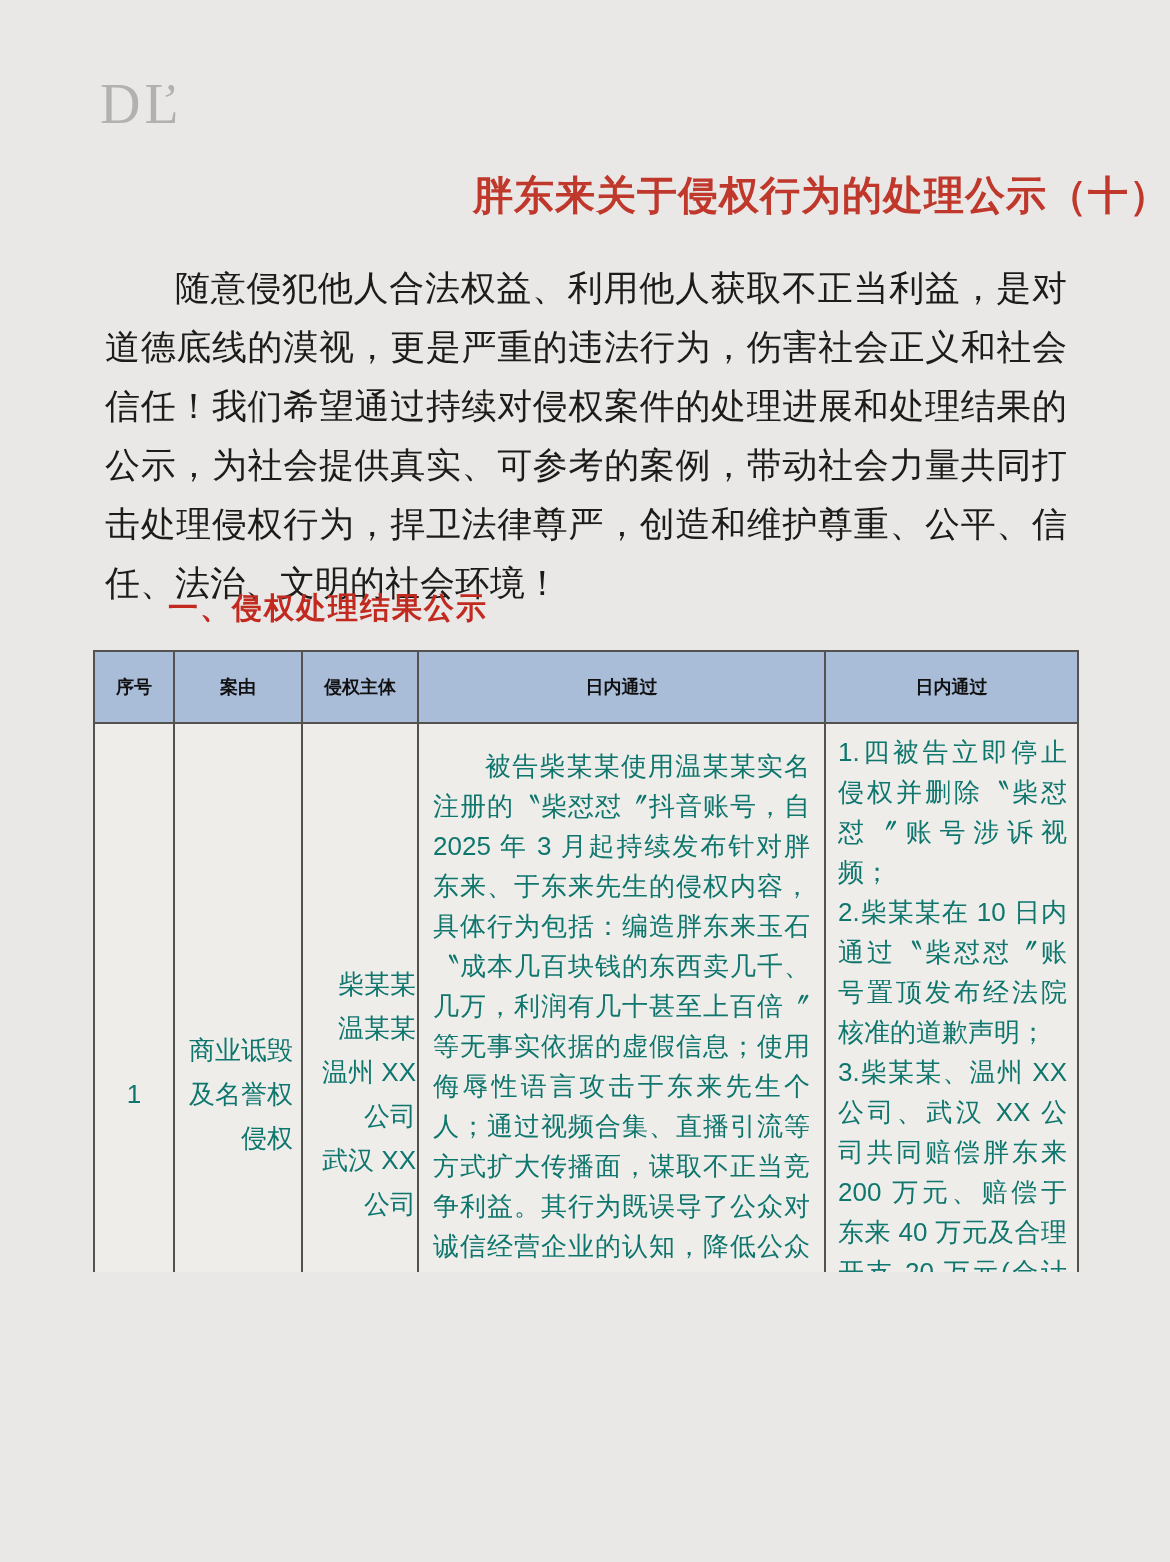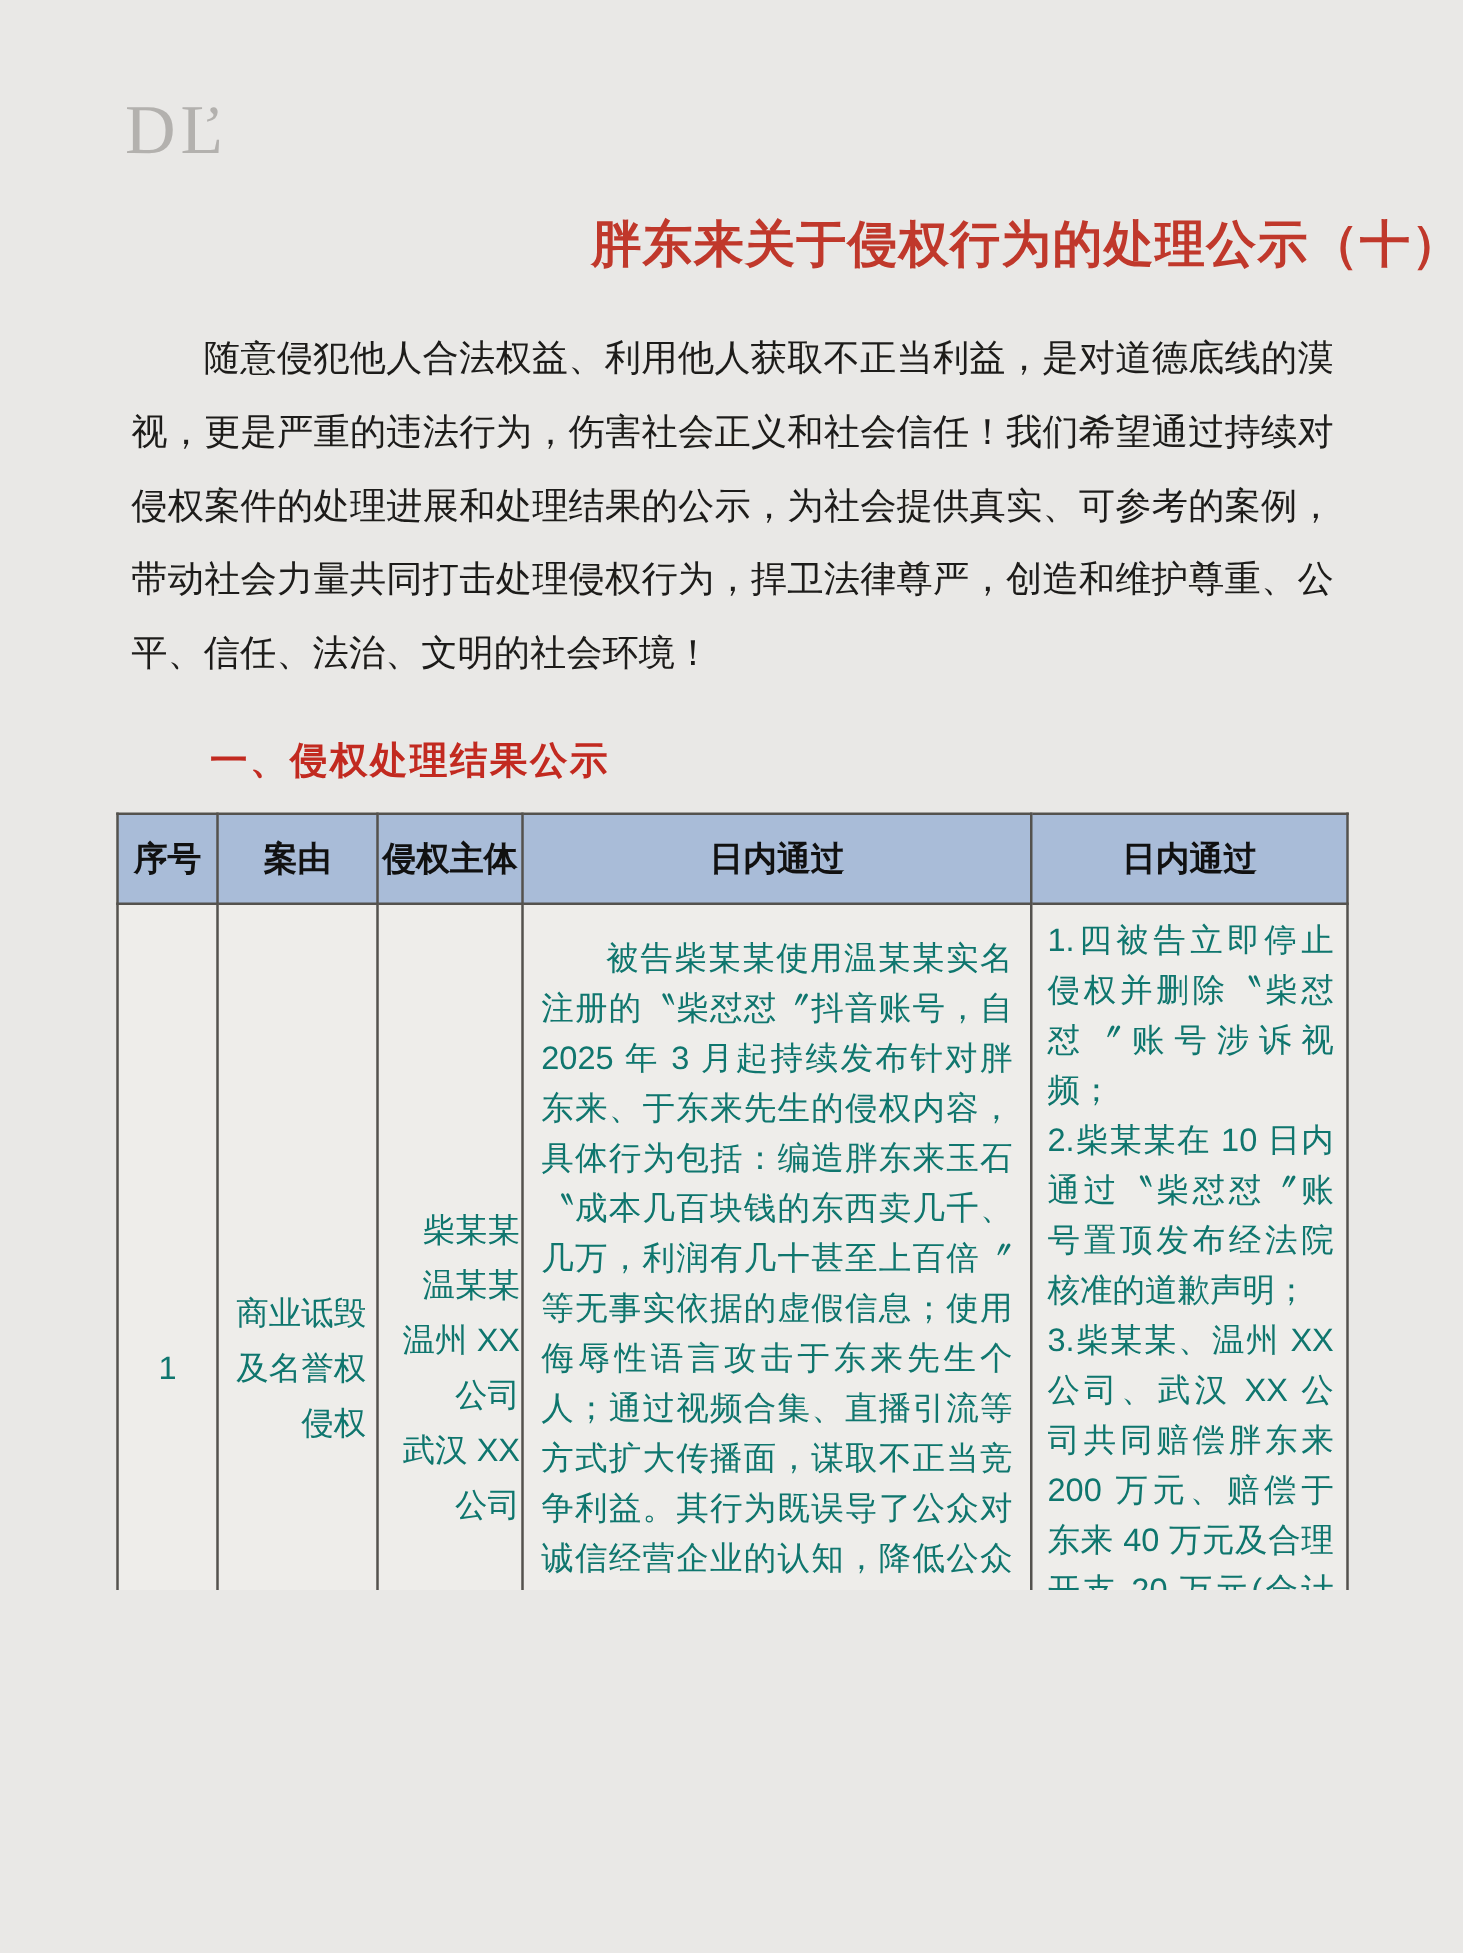--- a/index.html
+++ b/index.html
@@ -37,21 +37,21 @@
     font-weight: bold;
     color: #c0382b;
     letter-spacing: 1px;
   }
   .intro {
     position: absolute;
     left: 105px;
     top: 258px;
     width: 962px;
     margin: 0;
-    font-size: 29px;
+    font-size: 35px;
     line-height: 59px;
     text-align: justify;
     text-indent: 2em;
     color: #1d1c1a;
   }
   .section-heading {
     position: absolute;
     left: 168px;
     top: 588px;
     margin: 0;
@@ -68,21 +68,21 @@
     border-collapse: collapse;
     table-layout: fixed;
     background: #eeedea;
   }
   table.cases th, table.cases td {
     border: 2px solid #54524e;
   }
   table.cases th {
     background: #a9bcd8;
     height: 68px;
-    font-size: 27px;
+    font-size: 18px;
     font-weight: bold;
     text-align: center;
     color: #111;
   }
   table.cases td {
     font-size: 26px;
     color: #0f766e;
   }
   td.cell-index {
     text-align: center;

